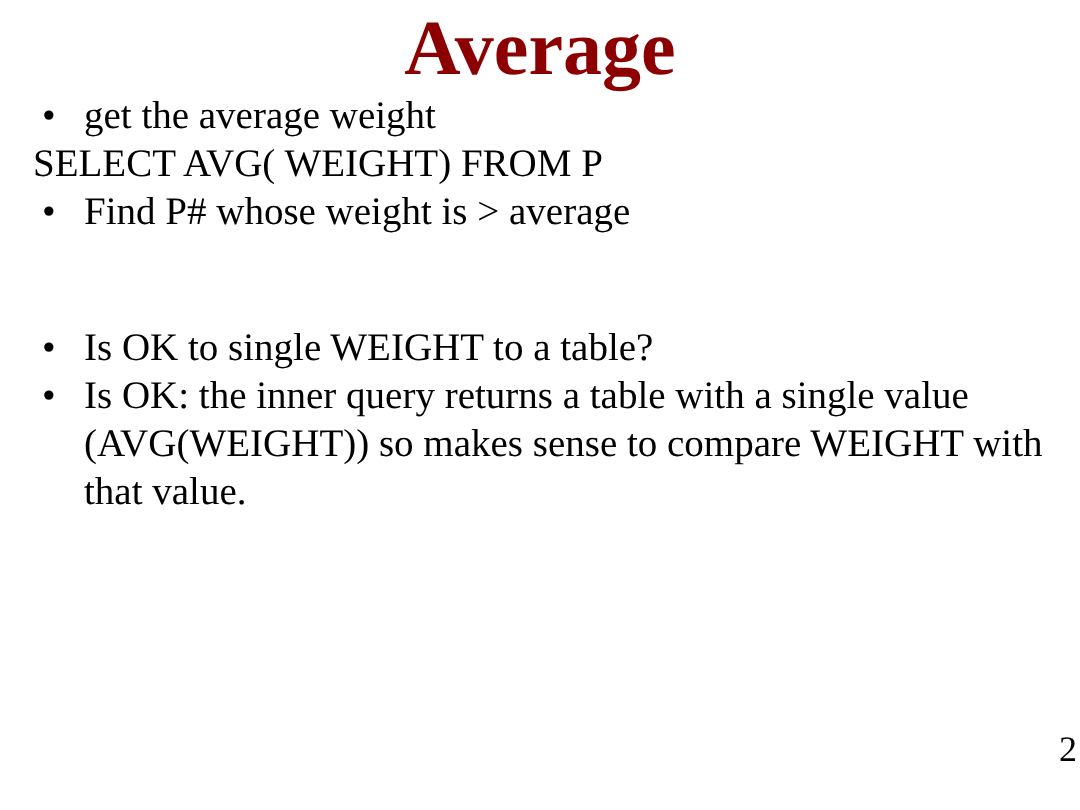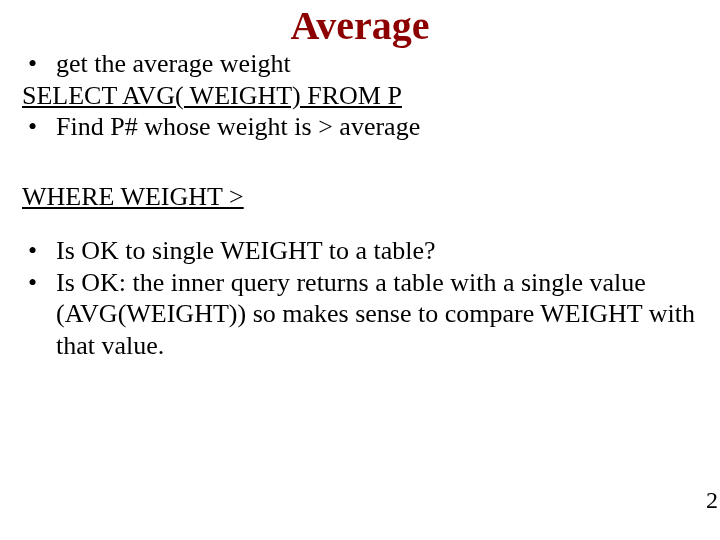--- a/index.html
+++ b/index.html
@@ -14,21 +14,21 @@
     position: relative;
   }
   .slide {
     position: relative;
     width: 720px;
     height: 540px;
     box-sizing: border-box;
   }
   .title {
     text-align: center;
-    font-size: 40px;
+    font-size: 52px;
     color: #8c0001;
     margin: 0;
     padding-top: 4px;
     line-height: 1.1;
   }
   .body {
     padding: 0 22px 0 22px;
     font-size: 26px;
     line-height: 1.22;
   }
@@ -40,21 +40,20 @@
     flex: 0 0 28px;
     text-align: left;
     padding-left: 6px;
   }
   .bullet .txt {
     flex: 1;
     font-family: Liberation Serif, serif;
   }
   .plain {
     padding-left: 0;
-    text-decoration: underline;
   }
   .gap {
     height: 28px;
   }
   .indent {
     padding-left: 36px;
   }
   .pagenum {
     position: absolute;
     right: 2px;
@@ -81,21 +80,20 @@
     <div class="bullet">
       <span class="dot">•</span>
       <span class="txt">Find P# whose weight is &gt; average</span>
     </div>
 
     <div class="gap"></div>
 
 
     <div style="height:10px"></div>
 
-    <div class="plain">WHERE  WEIGHT &gt;</div>
 
     <div style="height:10px"></div>
 
 
     <div style="height:12px"></div>
 
     <div class="bullet">
       <span class="dot">•</span>
       <span class="txt"> Is OK to single WEIGHT to a table?</span>
     </div>

